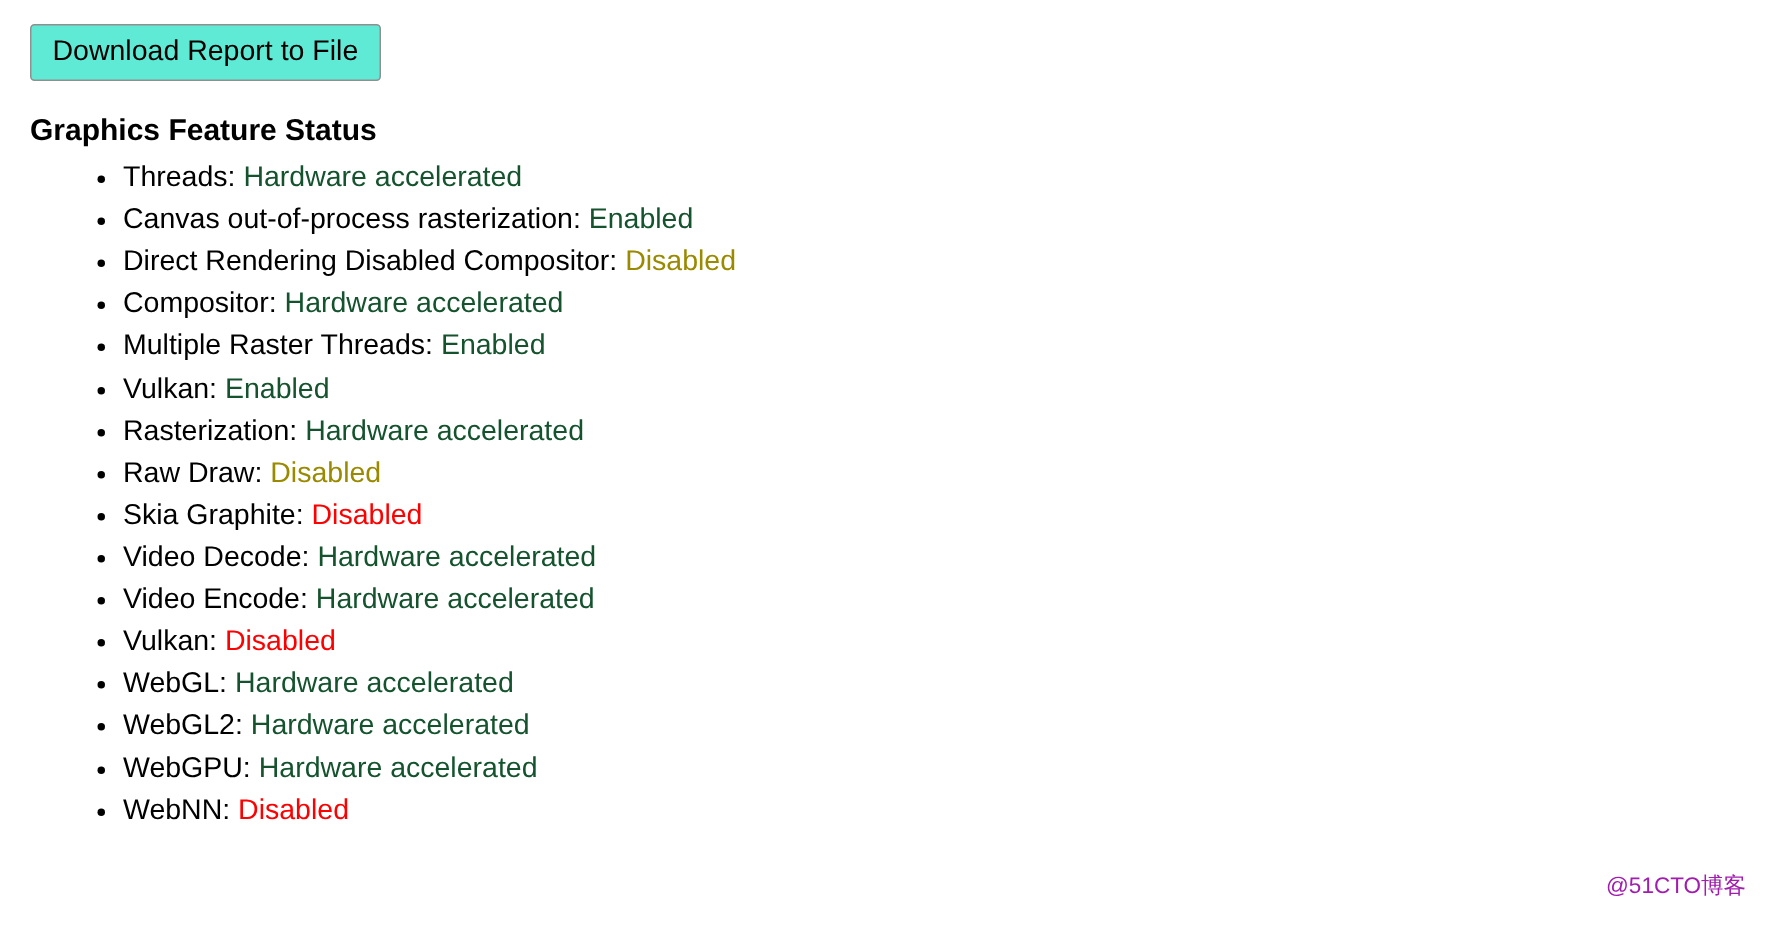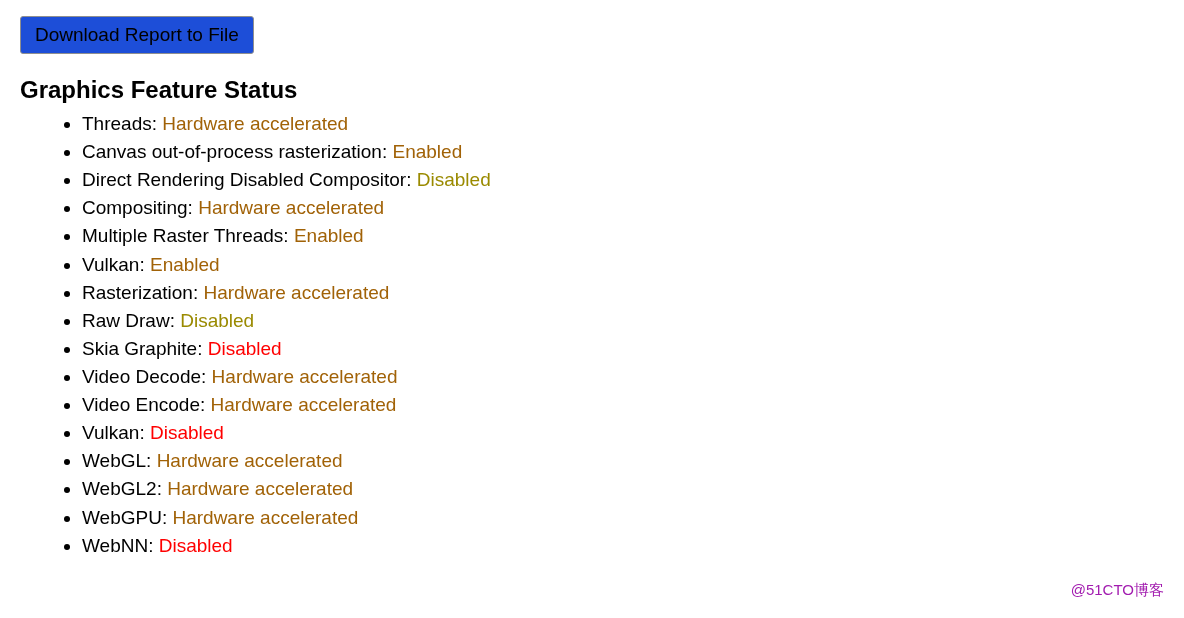--- a/index.html
+++ b/index.html
@@ -11,48 +11,48 @@
       font-family: 'Segoe UI', Tahoma, Geneva, Verdana, sans-serif;
       background: #ffffff;
       padding: 16px 20px;
       font-size: 19px;
       color: #000;
       position: relative;
       width: 1184px;
       height: 618px;
     }
     .download-btn {
-      background: #1d4ed8;
+      background: #5eead4;
       border: 1px solid #8f8f8f;
       padding: 7px 14px;
       font-size: 19px;
       font-family: inherit;
       cursor: pointer;
       border-radius: 3px;
       margin-bottom: 22px;
     }
     h1 {
-      font-size: 24px;
+      font-size: 20px;
       font-weight: 700;
       margin-bottom: 6px;
     }
     ul {
       list-style-type: disc;
       padding-left: 62px;
     }
     li {
       font-size: 19px;
       line-height: 1.48;
       color: #000;
     }
     .feature-name::after {
       content: ": ";
     }
     .status-green {
-      color: #a16207;
+      color: #14532d;
     }
     .status-olive {
       color: #9a8a00;
     }
     .status-red {
       color: #ff0000;
     }
     .watermark {
       position: absolute;
       bottom: 18px;
@@ -68,21 +68,21 @@
 
 
 <button class="download-btn">Download Report to File</button>
 
 <h1>Graphics Feature Status</h1>
 
 <ul id="feature-list">
     <li><span class="feature-name">Threads</span><span class="status-green">Hardware accelerated</span></li>
     <li><span class="feature-name">Canvas out-of-process rasterization</span><span class="status-green">Enabled</span></li>
     <li><span class="feature-name">Direct Rendering Disabled Compositor</span><span class="status-olive">Disabled</span></li>
-    <li><span class="feature-name">Compositing</span><span class="status-green">Hardware accelerated</span></li>
+    <li><span class="feature-name">Compositor</span><span class="status-green">Hardware accelerated</span></li>
     <li><span class="feature-name">Multiple Raster Threads</span><span class="status-green">Enabled</span></li>
     <li><span class="feature-name">Vulkan</span><span class="status-green">Enabled</span></li>
     <li><span class="feature-name">Rasterization</span><span class="status-green">Hardware accelerated</span></li>
     <li><span class="feature-name">Raw Draw</span><span class="status-olive">Disabled</span></li>
     <li><span class="feature-name">Skia Graphite</span><span class="status-red">Disabled</span></li>
     <li><span class="feature-name">Video Decode</span><span class="status-green">Hardware accelerated</span></li>
     <li><span class="feature-name">Video Encode</span><span class="status-green">Hardware accelerated</span></li>
     <li><span class="feature-name">Vulkan</span><span class="status-red">Disabled</span></li>
     <li><span class="feature-name">WebGL</span><span class="status-green">Hardware accelerated</span></li>
     <li><span class="feature-name">WebGL2</span><span class="status-green">Hardware accelerated</span></li>

